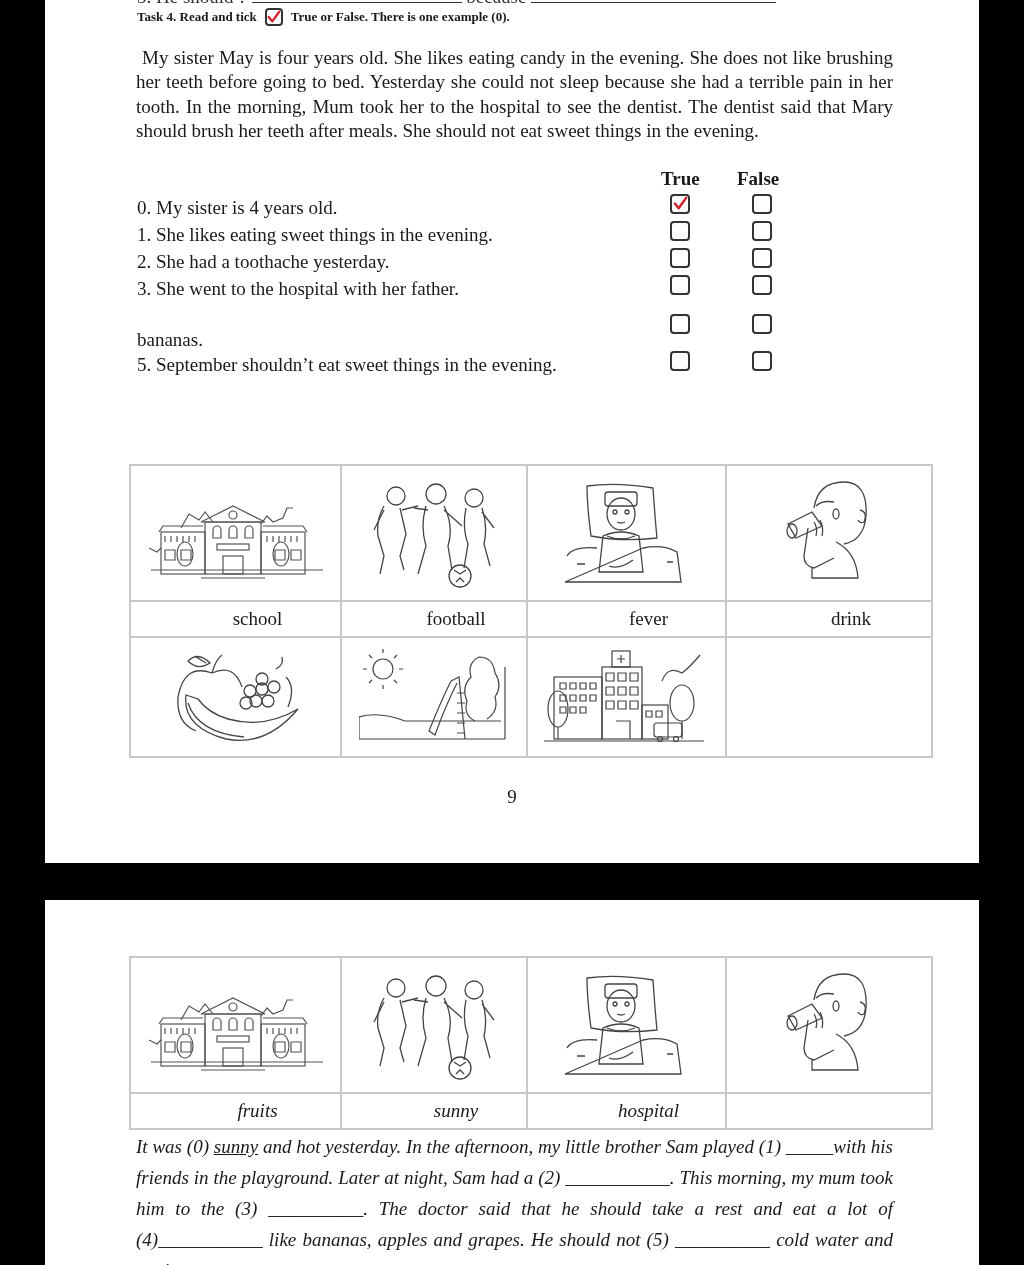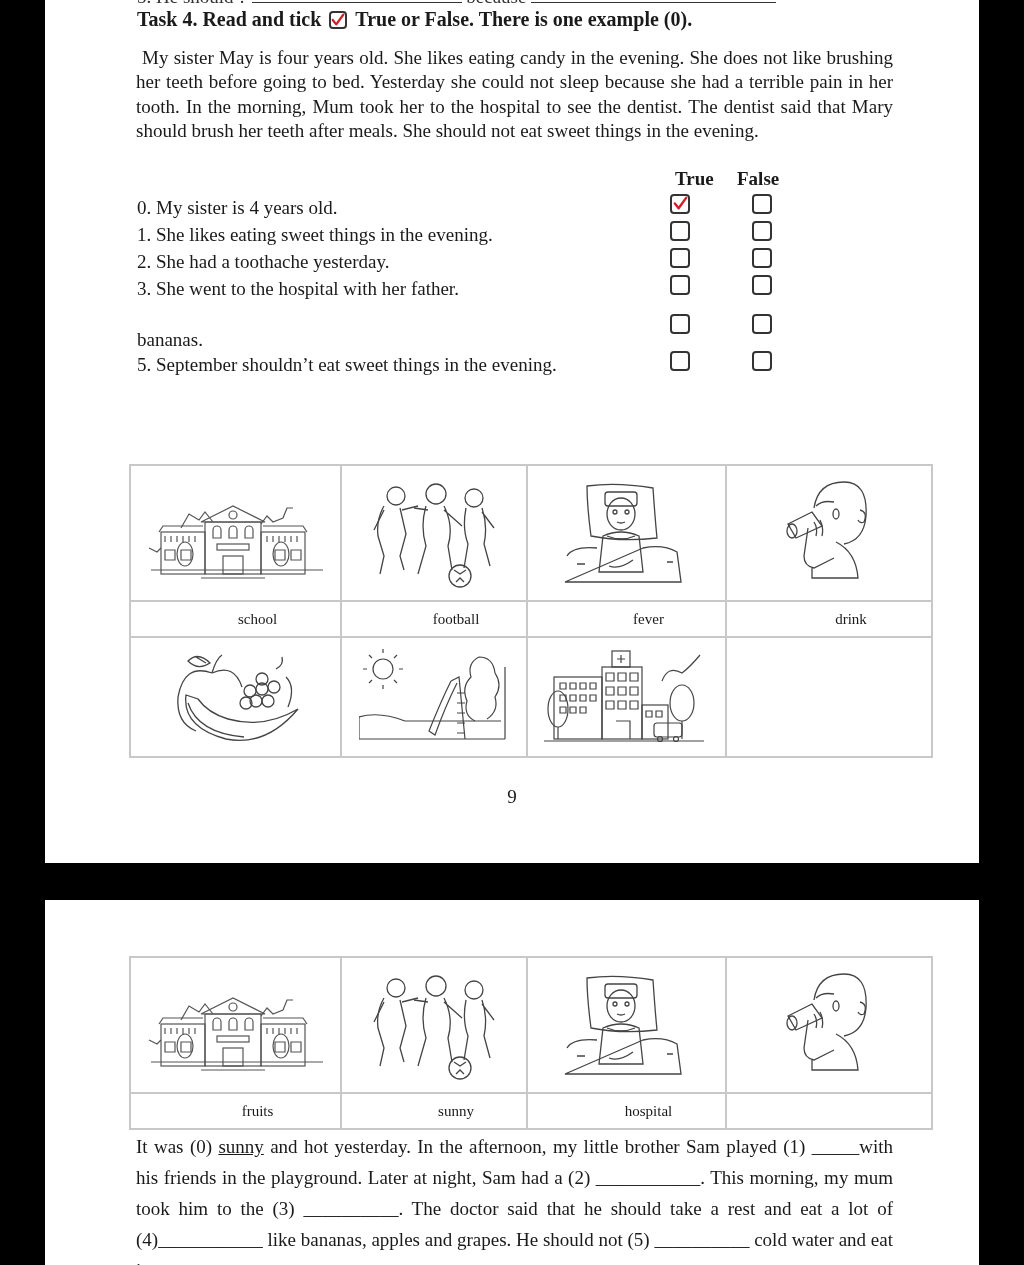--- a/index.html
+++ b/index.html
@@ -1,36 +1,36 @@
 <!DOCTYPE html>
 <html><head>
 <meta charset="utf-8">
 <style>
   html, body { margin:0; padding:0; }
   body { width:1024px; height:1265px; background:#000; position:relative; overflow:hidden;
          font-family:"Liberation Serif", "DejaVu Serif", serif; color:#1a1a1a; }
   .page { position:absolute; left:45px; width:934px; background:#fff; }
   #page1 { top:0; height:863px; }
-  #page2 { top:900px; height:365px; }
+  #page2 { top:900px; height:365px;font-style:italic; }
   .abs { position:absolute; }
   .cut-line { top:-14px; left:92px; font-size:19px; white-space:nowrap; color:#333; }
   .blank { display:inline-block; border-bottom:1.5px solid #333; height:16px; vertical-align:baseline; }
-  .task-title { left:92px; top:8px; font-size:20px; font-weight:bold; display:flex; align-items:center; gap:8px; white-space:nowrap; }
+  .task-title { left:92px; top:8px; font-size:13px; font-weight:bold; display:flex; align-items:center; gap:8px; white-space:nowrap; }
   .tickbox { width:18px; height:18px; border:2px solid #333; border-radius:4px; display:inline-flex; align-items:center; justify-content:center; box-sizing:border-box; }
   .tickbox svg { width:16px; height:16px; }
   .passage { left:91px; top:46px; width:757px; font-size:19px; line-height:24.4px; text-align:justify; }
   .passage p { margin:0; text-indent:6px; }
   .col-head { top:168px; font-size:19px; font-weight:bold; }
   .stmt { left:92px; font-size:19px; line-height:24px; white-space:nowrap; }
   .cb { position:absolute; width:20px; height:20px; border:2px solid #333; border-radius:4px; box-sizing:border-box; background:#fff; }
   .cb svg { position:absolute; left:1px; top:0; width:15px; height:15px; }
   .task5 { left:91px; top:380px; width:760px; font-size:19px; font-weight:bold; line-height:25px; }
   table.pics { position:absolute; border-collapse:collapse; table-layout:fixed; }
   table.pics td { border:2px solid #c8c8c8; padding:0; text-align:center; vertical-align:middle; }
-  table.pics td.word { font-size:15px; height:34px;padding-left:44px; }
+  table.pics td.word { font-size:19px; height:34px;padding-left:44px; }
   .pic svg { display:block; margin:0 auto; }
   .pagenum { left:0; width:934px; top:786px; text-align:center; font-size:19px; }
   .story { left:91px; top:231px; width:757px; font-size:19px; line-height:31px; text-align:justify; }
   .story u { text-decoration:underline; }
 </style>
 </head>
 <body>
 
 <svg width="0" height="0" style="position:absolute">
   <defs>
@@ -149,21 +149,21 @@
           <use href="#tick-path"></use>
         </svg>
     </span>
     <span>True or False. There is one example (0).</span>
   </div>
 
   <div class="abs passage">
     <p>My sister May is four years old. She likes eating candy in the evening. She does not like brushing her teeth before going to bed. Yesterday she could not sleep because she had a terrible pain in her tooth. In the morning, Mum took her to the hospital to see the dentist. The dentist said that Mary should brush her teeth after meals. She should not eat sweet things in the evening.</p>
   </div>
 
-  <div class="abs col-head" style="left:630px">True</div>
+  <div class="abs col-head" style="left:616px">True</div>
   <div class="abs col-head" style="left:692px">False</div>
 
   <div class="abs stmt" style="top:196px">0. My sister is 4 years old.</div>
   <div class="abs stmt" style="top:223px">1. She likes eating sweet things in the evening.</div>
   <div class="abs stmt" style="top:250px">2. She had a toothache yesterday.</div>
   <div class="abs stmt" style="top:277px">3. She went to the hospital with her father.</div>
   <div class="abs stmt" style="top:328px">bananas.</div>
   <div class="abs stmt" style="top:353px">5. September shouldn’t eat sweet things in the evening.</div>
 
   <div class="cb" style="left:625px;top:194px">

